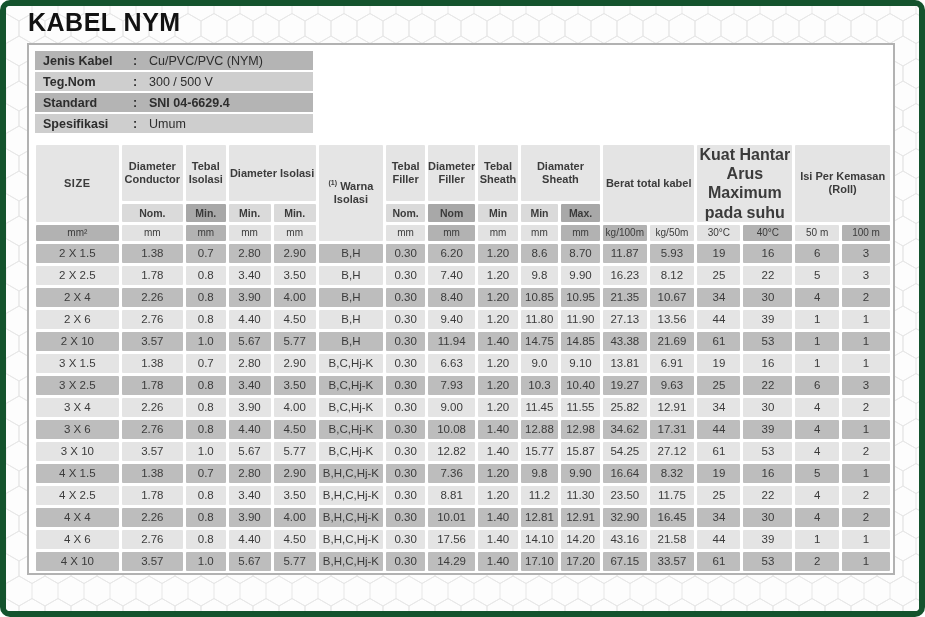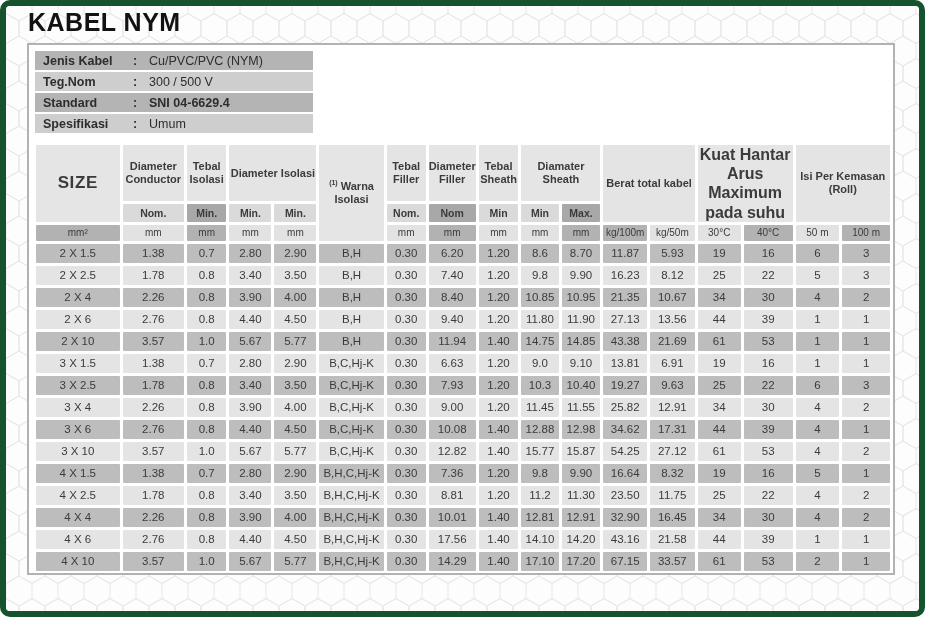--- a/index.html
+++ b/index.html
@@ -26,21 +26,21 @@
   
   .spec-table{position:absolute;left:4px;top:97px;border-collapse:separate;border-spacing:3px;table-layout:fixed;}
   .spec-table th,.spec-table td{padding:0;text-align:center;color:#3b3b3b;overflow:hidden;border-radius:1px;}
   thead th{font-weight:700;font-size:11px;line-height:1.2;}
   thead tr.r1 th{height:52px;}
   thead tr.r2 th{height:16px;font-size:10.5px;}
   thead tr.r3 th{height:16px;font-size:10px;font-weight:400;}
   .hd{background:#e5e5e5;} .hl{background:#e4e4e4;}
   .sd{background:#a8a8a8;} .sl{background:#dadada;margin-left:32px;}
   .ud{background:#b2b2b2;} .ul{background:#e2e2e2;}
-  .size-cell{font-size:17px;letter-spacing:.6px;}
+  .size-cell{font-size:11px;letter-spacing:.6px;}
   .sm{font-size:16px;}
   thead sup{font-size:7px;}
   tbody td{font-size:11.5px;height:19px;}
   tbody tr:nth-child(odd) td{background:#bdbdbd;}
   tbody tr:nth-child(even) td{background:#e4e4e4;}
   col.c0{width:88px;} col.c1{width:62px;} col.c2{width:40px;} col.c3{width:44px;} col.c4{width:44px;}
   col.c5{width:66px;} col.c6{width:40px;} col.c7{width:44px;} col.c8{width:40px;} col.c9{width:38px;}
   col.c10{width:40px;} col.c11{width:44px;} col.c12{width:46px;} col.c13{width:44px;} col.c14{width:50px;}
   col.c15{width:46px;} col.c16{width:50px;}
 </style>

